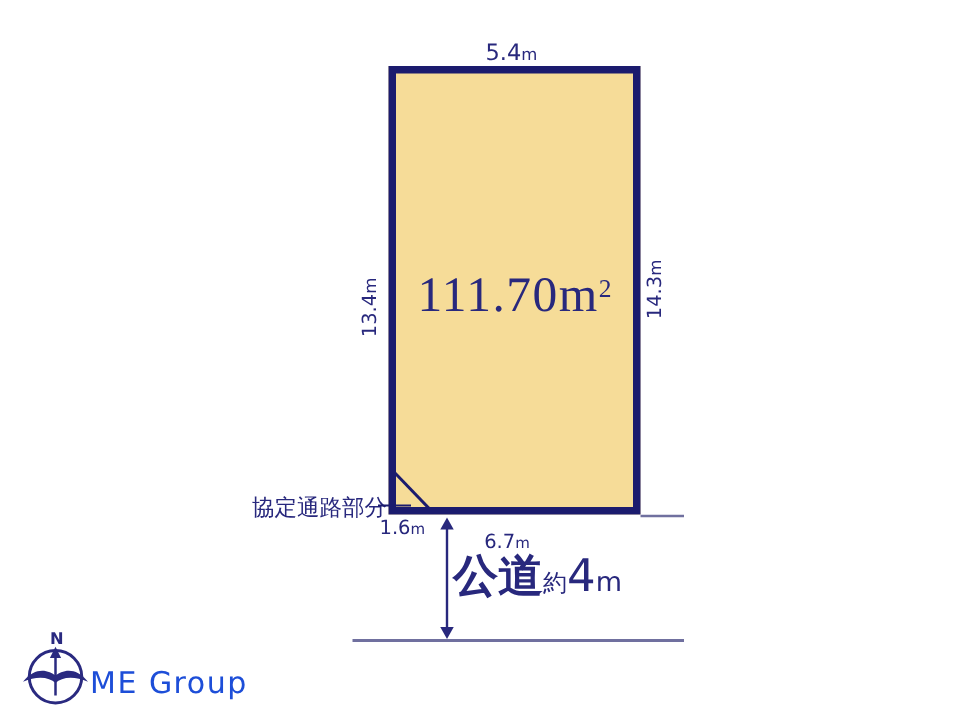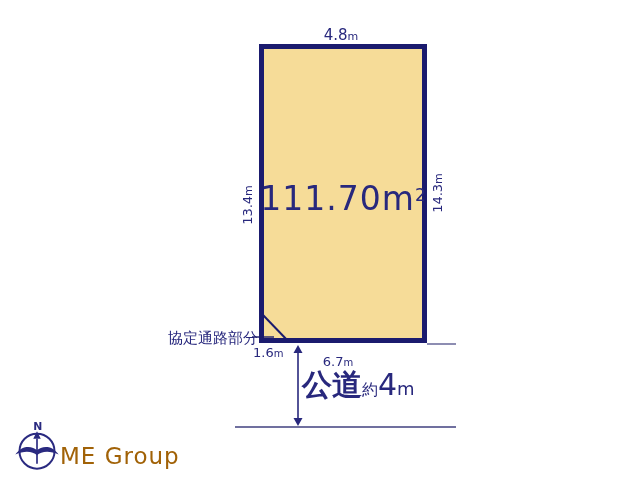--- a/index.html
+++ b/index.html
@@ -9,21 +9,21 @@
   }
   .abs{position:absolute;}
   
   .plot-rect{
     left:259px;top:44px;width:168px;height:299px;box-sizing:border-box;
     background:#f6dc98;border:5px solid #1b1b6e;
   }
   
   .area-label{
     left:259px;top:179px;width:168px;text-align:center;
-    font-size:33px;letter-spacing:1px;color:#28287d;font-weight:500;white-space:nowrap;
+    font-size:33px;letter-spacing:1px;color:#28287d;font-weight:500;white-space:nowrap;font-family:Liberation Serif, serif;
   }
   .area-label .sup{font-size:17px;vertical-align:9px;letter-spacing:0;}
   
   .dim{color:#28287d;font-size:15px;font-weight:500;white-space:nowrap;}
   .dim .unit{font-size:11px;}
   .dim-small{color:#28287d;font-size:13px;font-weight:500;white-space:nowrap;}
   .dim-small .unit{font-size:10px;}
   .dim-top{left:321px;top:26px;width:40px;text-align:center;}
   .dim-left{left:247px;top:205px;transform:translate(-50%,-50%) rotate(-90deg);font-size:13px;}
   .dim-right{left:437px;top:193px;transform:translate(-50%,-50%) rotate(-90deg);font-size:13px;}
@@ -38,32 +38,32 @@
   .road-label{left:302px;top:368px;color:#28287d;white-space:nowrap;line-height:34px;}
   .road-label .big{font-size:30px;font-weight:700;}
   .road-label .small{font-size:16px;font-weight:500;}
   .road-label .num{font-size:30px;font-weight:500;}
   .road-label .unit{font-size:18px;font-weight:500;}
   
   .overlay{left:0;top:0;width:640px;height:480px;pointer-events:none;}
   
   .logo-wrap{left:12px;top:419px;width:150px;height:56px;}
   .logo-text{
-    position:absolute;left:48px;top:24px;color:#a16207;font-size:23px;
+    position:absolute;left:48px;top:24px;color:#1d4ed8;font-size:20px;
     letter-spacing:1px;white-space:nowrap;
   }
 </style>
 </head>
 <body>
 
 <div class="abs plot-rect"></div>
 
 <div class="abs area-label"><span>111.70</span><span>m</span><span class="sup">2</span></div>
 
-<div class="abs dim dim-top"><span>4.8</span><span class="unit">m</span></div>
+<div class="abs dim dim-top"><span>5.4</span><span class="unit">m</span></div>
 
 <div class="abs dim dim-left"><span>13.4</span><span class="unit">m</span></div>
 
 <div class="abs dim dim-right"><span>14.3</span><span class="unit">m</span></div>
 
 <div class="abs dim-small dim-bottom"><span>6.7</span><span class="unit">m</span></div>
 
 <div class="abs dim-small dim-corner"><span>1.6</span><span class="unit">m</span></div>
 
 <div class="abs corner-note">協定通路部分</div>

